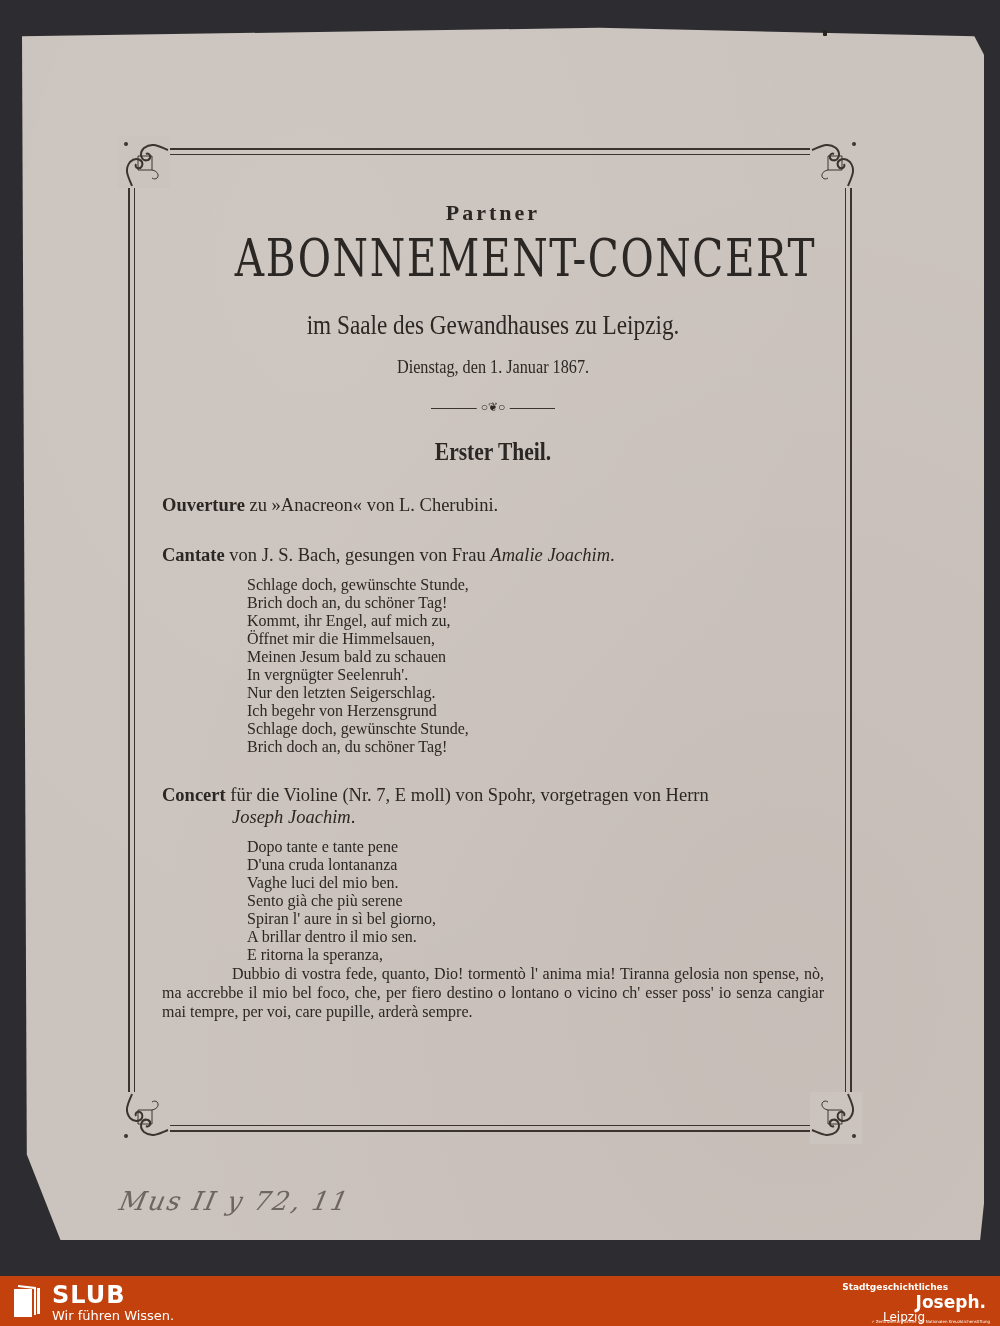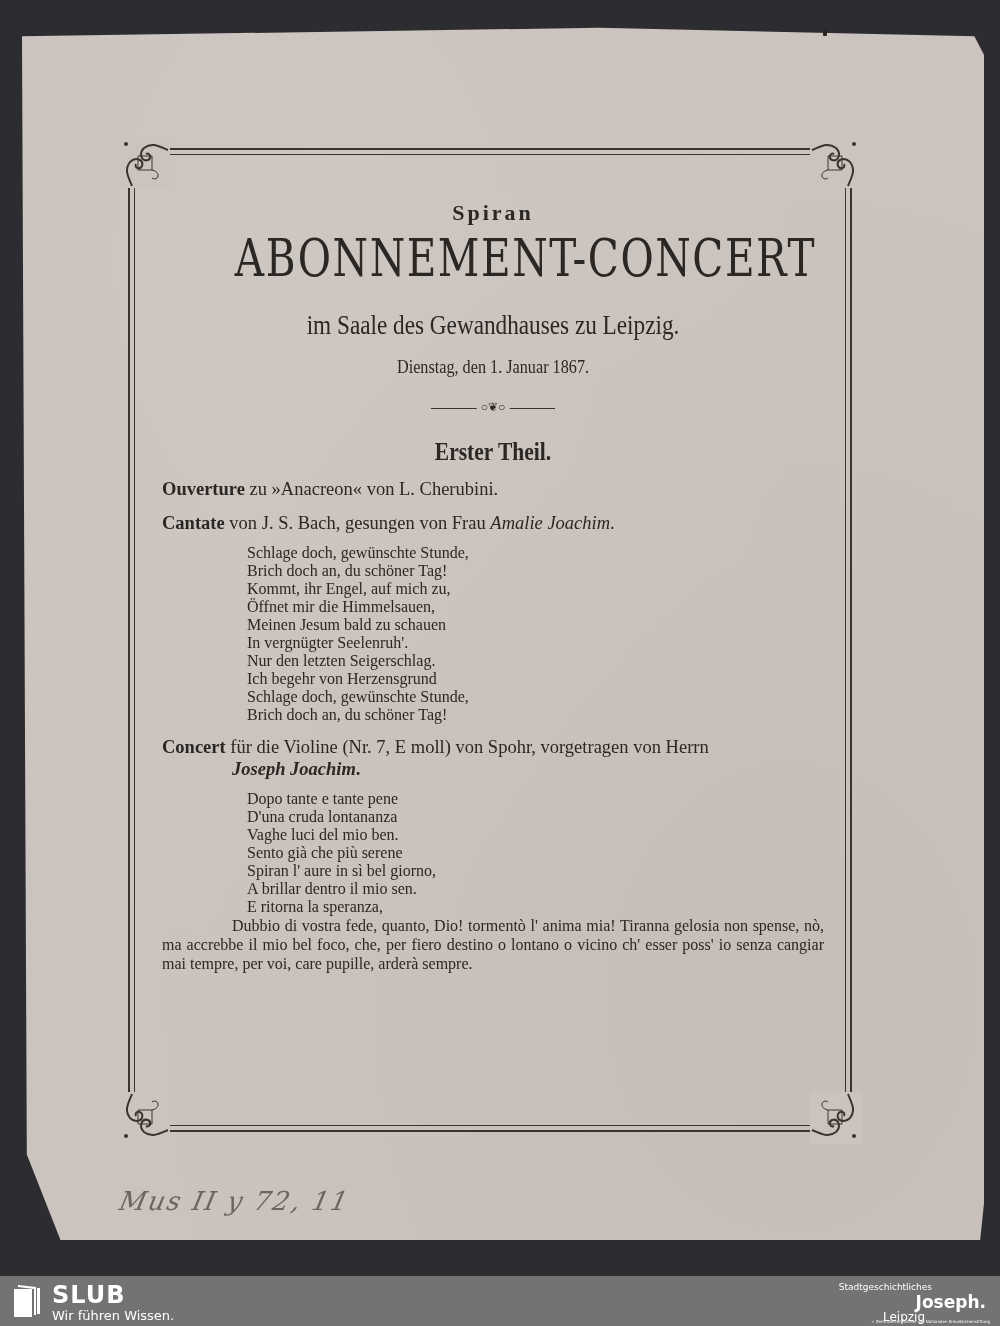--- a/index.html
+++ b/index.html
@@ -36,39 +36,39 @@
     font-size: 52px; letter-spacing: 2px; margin-top: 6px; line-height: 1;
     transform: scaleX(0.78); transform-origin: center; white-space: nowrap;
     font-family: "DejaVu Serif", "Liberation Serif", serif;
   }
   .venue { font-size: 27px; margin-top: 26px; transform: scaleX(0.86); white-space: nowrap; }
   .date { font-size: 18px; margin-top: 16px; transform: scaleX(0.9); }
   .divider { margin: 26px auto 0; width: 124px; height: 10px; position: relative; }
   .divider .line { position: absolute; top: 4px; height: 1px; background: #3a3430; width: 124px; left: 0; }
   .divider .orn { position: absolute; left: 50%; top: -4px; transform: translateX(-50%); font-size: 12px; background: #cbc3bd; padding: 0 4px; line-height: 14px; }
   .part { font-size: 25px; font-weight: bold; margin-top: 24px; transform: scaleX(0.86); }
-  .item { font-size: 18.5px; margin-top: 12px; line-height: 22px; }
+  .item { font-size: 18.5px; margin-top: 28px; line-height: 22px; }
   .item b { font-weight: bold; }
   .item i { font-style: italic; }
-  .item .cont { padding-left: 70px; display: block; font-weight: bold; }
+  .item .cont { padding-left: 70px; display: block; }
   .verse { margin-left: 85px; margin-top: 10px; font-size: 16px; line-height: 18px; }
   .verse div { white-space: nowrap; }
   .prose { font-size: 16px; line-height: 19px; text-align: justify; text-indent: 70px; }
 
   .shelfmark {
     position: absolute; left: 120px; top: 1186px; font-family: "DejaVu Serif", serif;
     font-style: italic; font-size: 26px; color: #6d6660; transform: skewX(-12deg);
     letter-spacing: 2px;
   }
 
-  .footer { position: absolute; left: 0; top: 1276px; width: 1000px; height: 50px; background: #737373; }
+  .footer { position: absolute; left: 0; top: 1276px; width: 1000px; height: 50px; background: #c2410c; }
   .slub-logo { position: absolute; left: 12px; top: 8px; width: 30px; height: 34px; }
   .slub-name { position: absolute; left: 52px; top: 5px; color: #fff; font-family: "DejaVu Sans", sans-serif; font-size: 24px; font-weight: bold; letter-spacing: 1px; }
   .slub-tag { position: absolute; left: 52px; top: 32px; color: #fff; font-family: "DejaVu Sans", sans-serif; font-size: 13px; }
-  .museum-pre { position: absolute; right: 68px; top: 6px; color: #fff; font-family: "DejaVu Sans", sans-serif; font-size: 9px; }
+  .museum-pre { position: absolute; right: 52px; top: 6px; color: #fff; font-family: "DejaVu Sans", sans-serif; font-size: 9px; font-weight: bold; }
   .museum-name { position: absolute; right: 14px; top: 16px; color: #fff; font-family: "DejaVu Sans", sans-serif; font-size: 17px; font-weight: bold; }
   .museum-city { position: absolute; right: 75px; top: 34px; color: #fff; font-family: "DejaVu Sans", sans-serif; font-size: 12px; }
   .museum-cert { position: absolute; right: 10px; top: 43px; color: #fff; font-family: "DejaVu Sans", sans-serif; font-size: 4px; white-space: nowrap; }
 </style>
 </head>
 <body>
 
 <div class="paper"></div>
 <div class="pin"></div>
 
@@ -115,21 +115,21 @@
       <path d="M50 14 C40 10 34 6 26 12 C20 18 24 26 30 24 C34 22 32 16 28 18"></path>
       <path d="M20 20 L34 20 L34 34 L20 34 Z" stroke-width="1"></path>
       <path d="M34 34 C44 36 40 46 34 42" stroke-width="1"></path>
       <circle cx="8" cy="8" r="2" fill="#3a3430" stroke="none"></circle>
     </g>
       </svg>
   </div>
 </div>
 
 <div class="content">
-  <div class="c zehntes">Spiran</div>
+  <div class="c zehntes">Partner</div>
   <div class="c title">ABONNEMENT-CONCERT</div>
   <div class="c venue">im Saale des Gewandhauses zu Leipzig.</div>
   <div class="c date">Dienstag, den 1. Januar 1867.</div>
   <div class="divider">
     <div class="line"></div>
     <span class="orn">○❦○</span>
   </div>
   <div class="c part">Erster Theil.</div>
 
   <div class="item">

